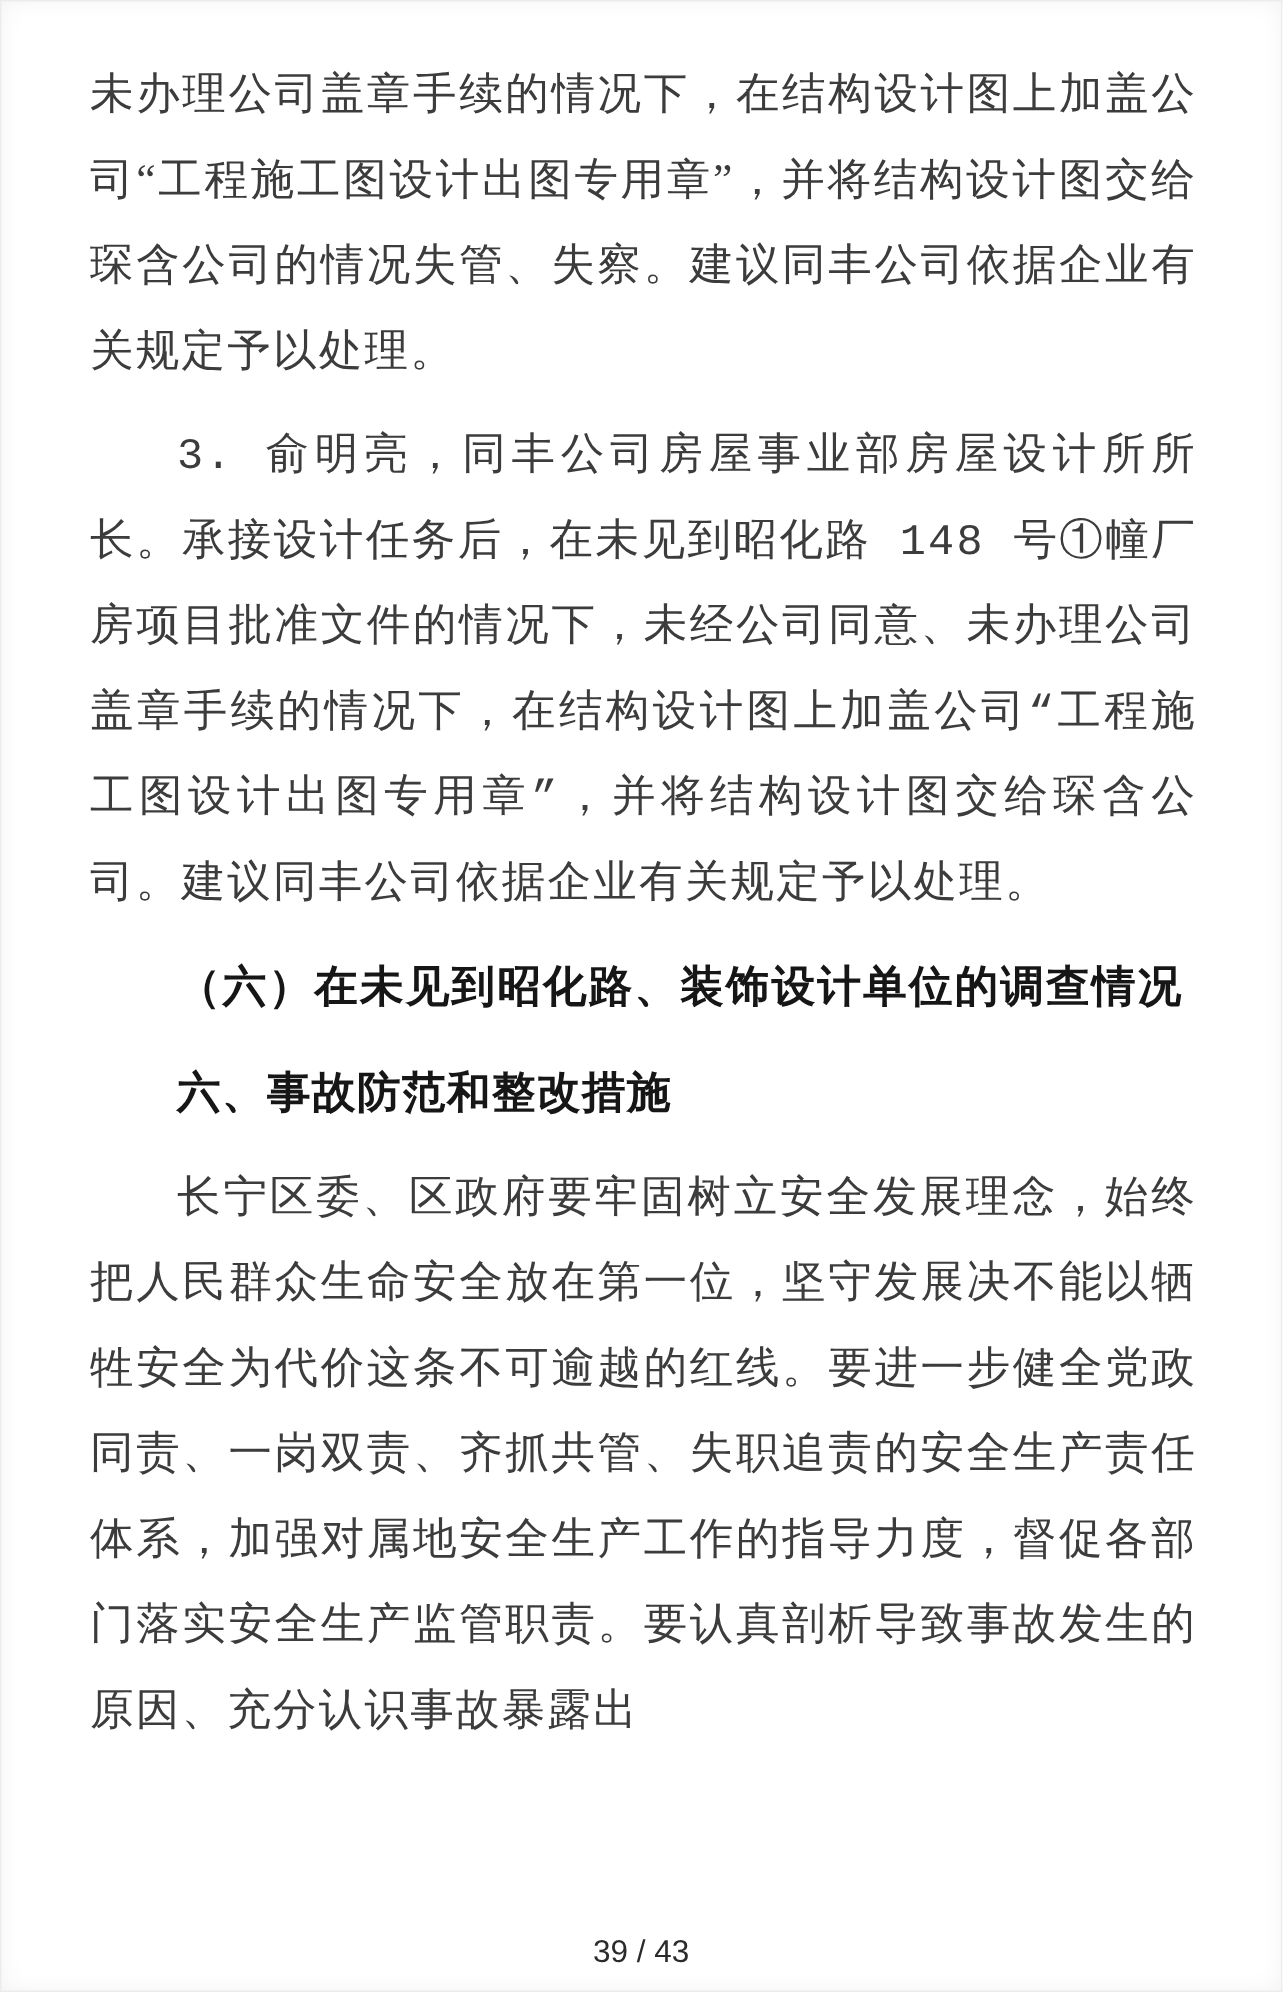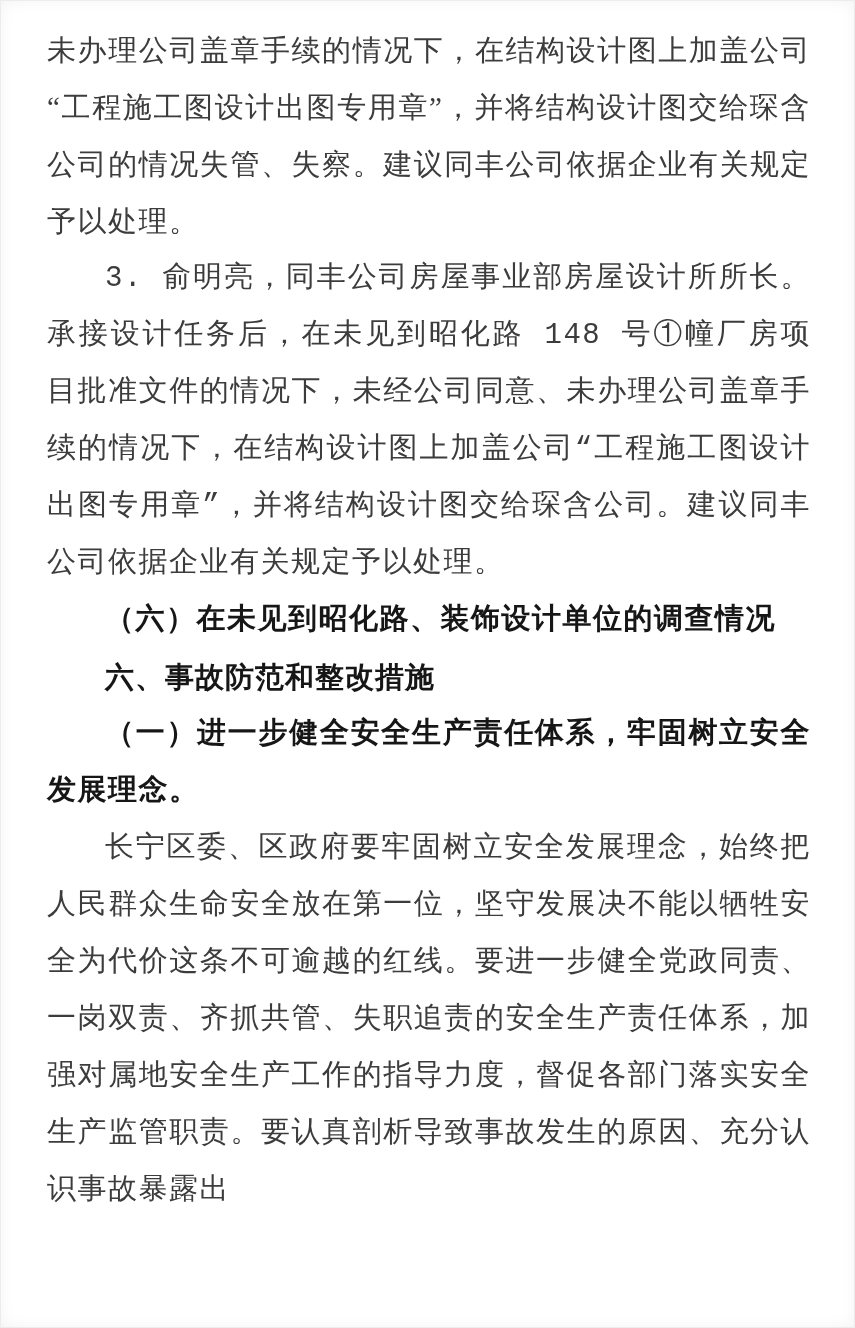--- a/index.html
+++ b/index.html
@@ -19,21 +19,21 @@
       inset 0 0 16px rgba(0,0,0,0.055);
     font-family: "Liberation Serif", "DejaVu Serif", serif;
   }
   .content {
     position: absolute;
     top: 22px;
     left: 47px;
     right: 44px;
   }
   .para {
-    margin: 0;
+    margin: 13px;
     font-size: 29px;
     line-height: 57px;
     letter-spacing: 1.5px;
     text-align: justify;
     color: var(--body-text, #3c3c3c);
     font-weight: 400;
   }
   .indent {
     text-indent: 2em;
     font-family: Liberation Mono, monospace;
@@ -63,17 +63,19 @@
 </style>
 </head>
 <body>
 
 <div class="page">
   <div class="content">
     <p class="para body">未办理公司盖章手续的情况下，在结构设计图上加盖公司“工程施工图设计出图专用章”，并将结构设计图交给琛含公司的情况失管、失察。建议同丰公司依据企业有关规定予以处理。</p>
     <p class="para body indent">3. 俞明亮，同丰公司房屋事业部房屋设计所所长。承接设计任务后，在未见到昭化路 148 号①幢厂房项目批准文件的情况下，未经公司同意、未办理公司盖章手续的情况下，在结构设计图上加盖公司“工程施工图设计出图专用章”，并将结构设计图交给琛含公司。建议同丰公司依据企业有关规定予以处理。</p>
     <p class="para h-kai indent">（六）在未见到昭化路、装饰设计单位的调查情况</p>
     <p class="para h-hei indent">六、事故防范和整改措施</p>
-    <p class="para h-kai indent">（一）进一步健全安全生产责任体系，牢固树立安全发展理念。</p>
     <p class="para body indent">长宁区委、区政府要牢固树立安全发展理念，始终把人民群众生命安全放在第一位，坚守发展决不能以牺牲安全为代价这条不可逾越的红线。要进一步健全党政同责、一岗双责、齐抓共管、失职追责的安全生产责任体系，加强对属地安全生产工作的指导力度，督促各部门落实安全生产监管职责。要认真剖析导致事故发生的原因、充分认识事故暴露出</p>
   </div>
 
+  <div class="footer">
+    <span class="page-indicator">39 / 43</span>
+  </div>
 </div>
 
 </body></html>

